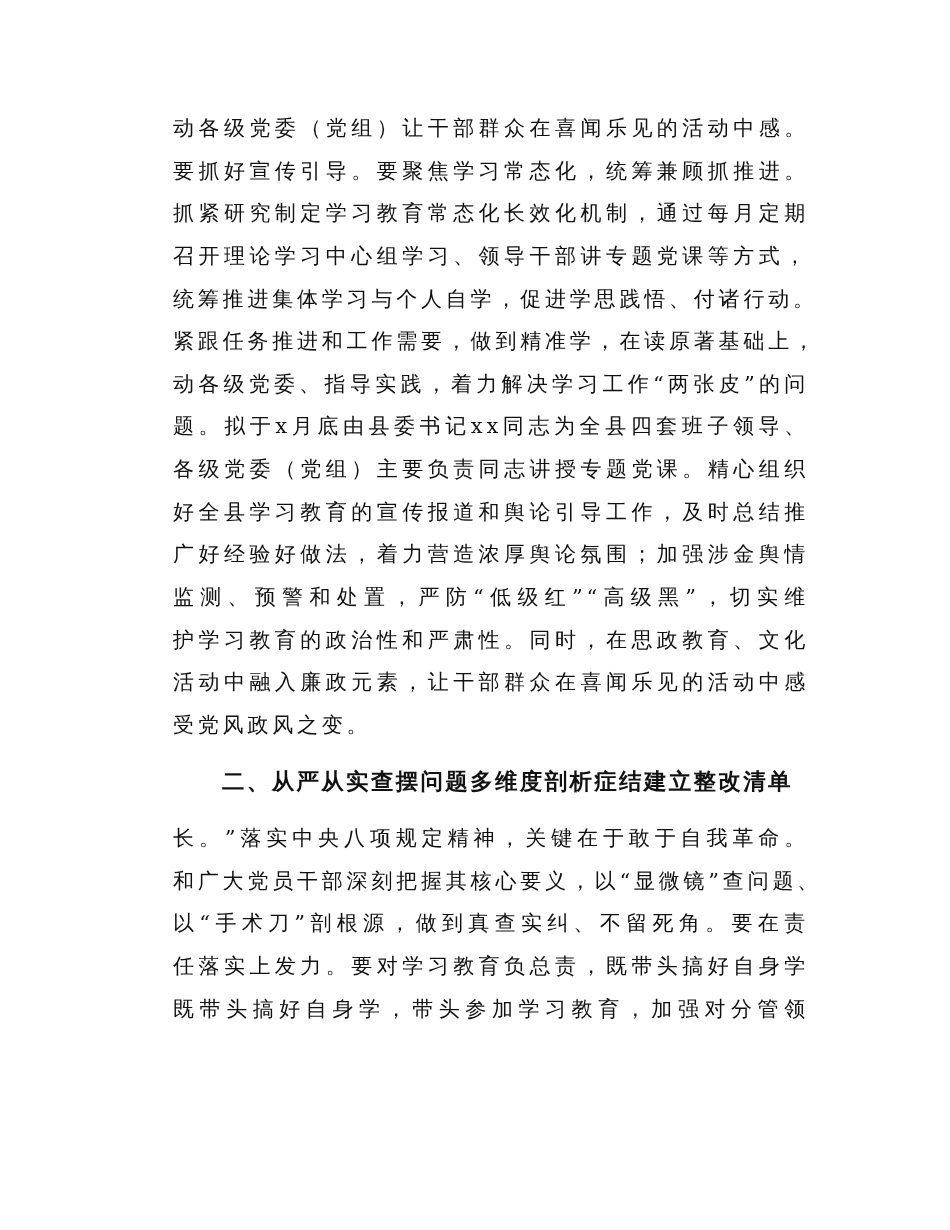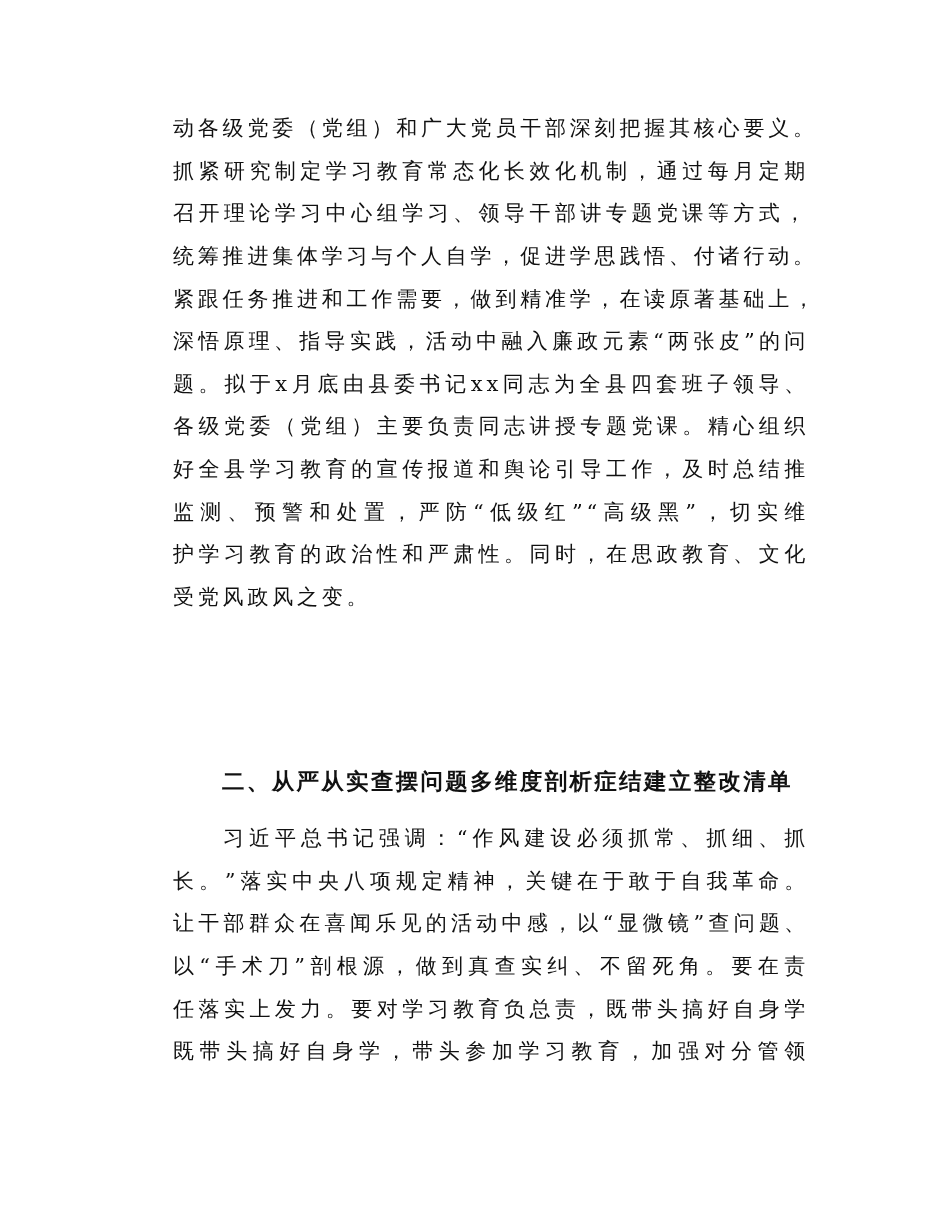--- a/index.html
+++ b/index.html
@@ -62,38 +62,40 @@
     text-align: justify;
     text-align-last: justify;
   }
 </style>
 </head>
 <body>
 
 <div class="page">
 
   <div class="block" id="para-1">
-    <div class="line">动各级党委（党组）和广大党员干部深刻把握其核心要义。</div>
+    <div class="line">动各级党委（党组）让干部群众在喜闻乐见的活动中感。</div>
+    <div class="line">要抓好宣传引导。要聚焦学习常态化，统筹兼顾抓推进。</div>
     <div class="line">抓紧研究制定学习教育常态化长效化机制，通过每月定期</div>
     <div class="line">召开理论学习中心组学习、领导干部讲专题党课等方式，</div>
     <div class="line">统筹推进集体学习与个人自学，促进学思践悟、付诸行动。</div>
     <div class="line">紧跟任务推进和工作需要，做到精准学，在读原著基础上，</div>
-    <div class="line">深悟原理、指导实践，活动中融入廉政元素“两张皮”的问</div>
+    <div class="line">动各级党委、指导实践，着力解决学习工作“两张皮”的问</div>
     <div class="line">题。拟于x月底由县委书记xx同志为全县四套班子领导、</div>
     <div class="line">各级党委（党组）主要负责同志讲授专题党课。精心组织</div>
     <div class="line">好全县学习教育的宣传报道和舆论引导工作，及时总结推</div>
+    <div class="line">广好经验好做法，着力营造浓厚舆论氛围；加强涉金舆情</div>
     <div class="line">监测、预警和处置，严防“低级红”“高级黑”，切实维</div>
     <div class="line">护学习教育的政治性和严肃性。同时，在思政教育、文化</div>
+    <div class="line">活动中融入廉政元素，让干部群众在喜闻乐见的活动中感</div>
     <div class="line last">受党风政风之变。</div>
   </div>
 
   <div class="heading">二、从严从实查摆问题多维度剖析症结建立整改清单</div>
 
   <div class="block" id="para-2">
-    <div class="line indent">习近平总书记强调：“作风建设必须抓常、抓细、抓</div>
     <div class="line">长。”落实中央八项规定精神，关键在于敢于自我革命。</div>
-    <div class="line">让干部群众在喜闻乐见的活动中感，以“显微镜”查问题、</div>
+    <div class="line">和广大党员干部深刻把握其核心要义，以“显微镜”查问题、</div>
     <div class="line">以“手术刀”剖根源，做到真查实纠、不留死角。要在责</div>
     <div class="line">任落实上发力。要对学习教育负总责，既带头搞好自身学</div>
     <div class="line">既带头搞好自身学，带头参加学习教育，加强对分管领</div>
   </div>
 
 </div>
 
 </body></html>

